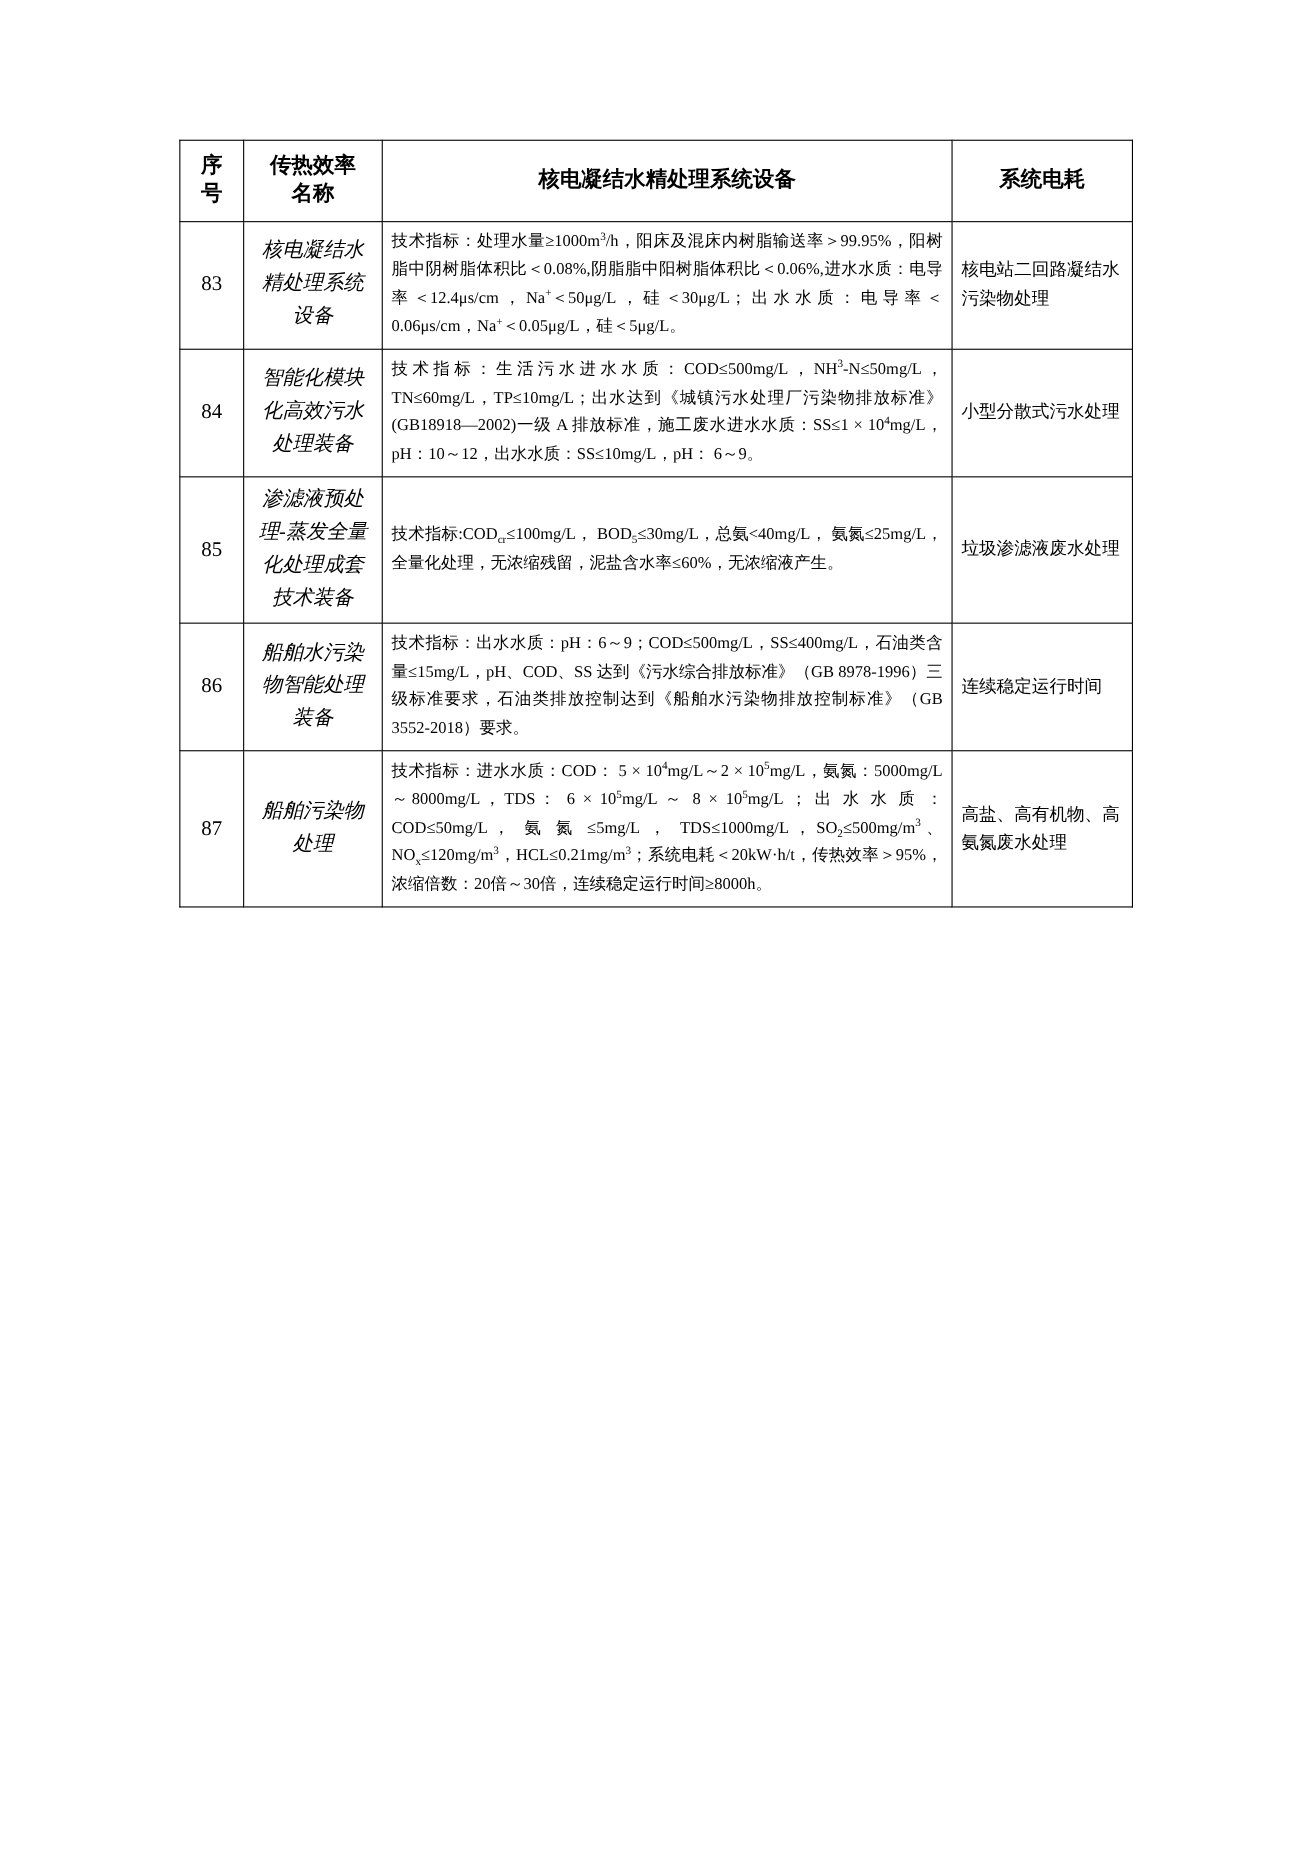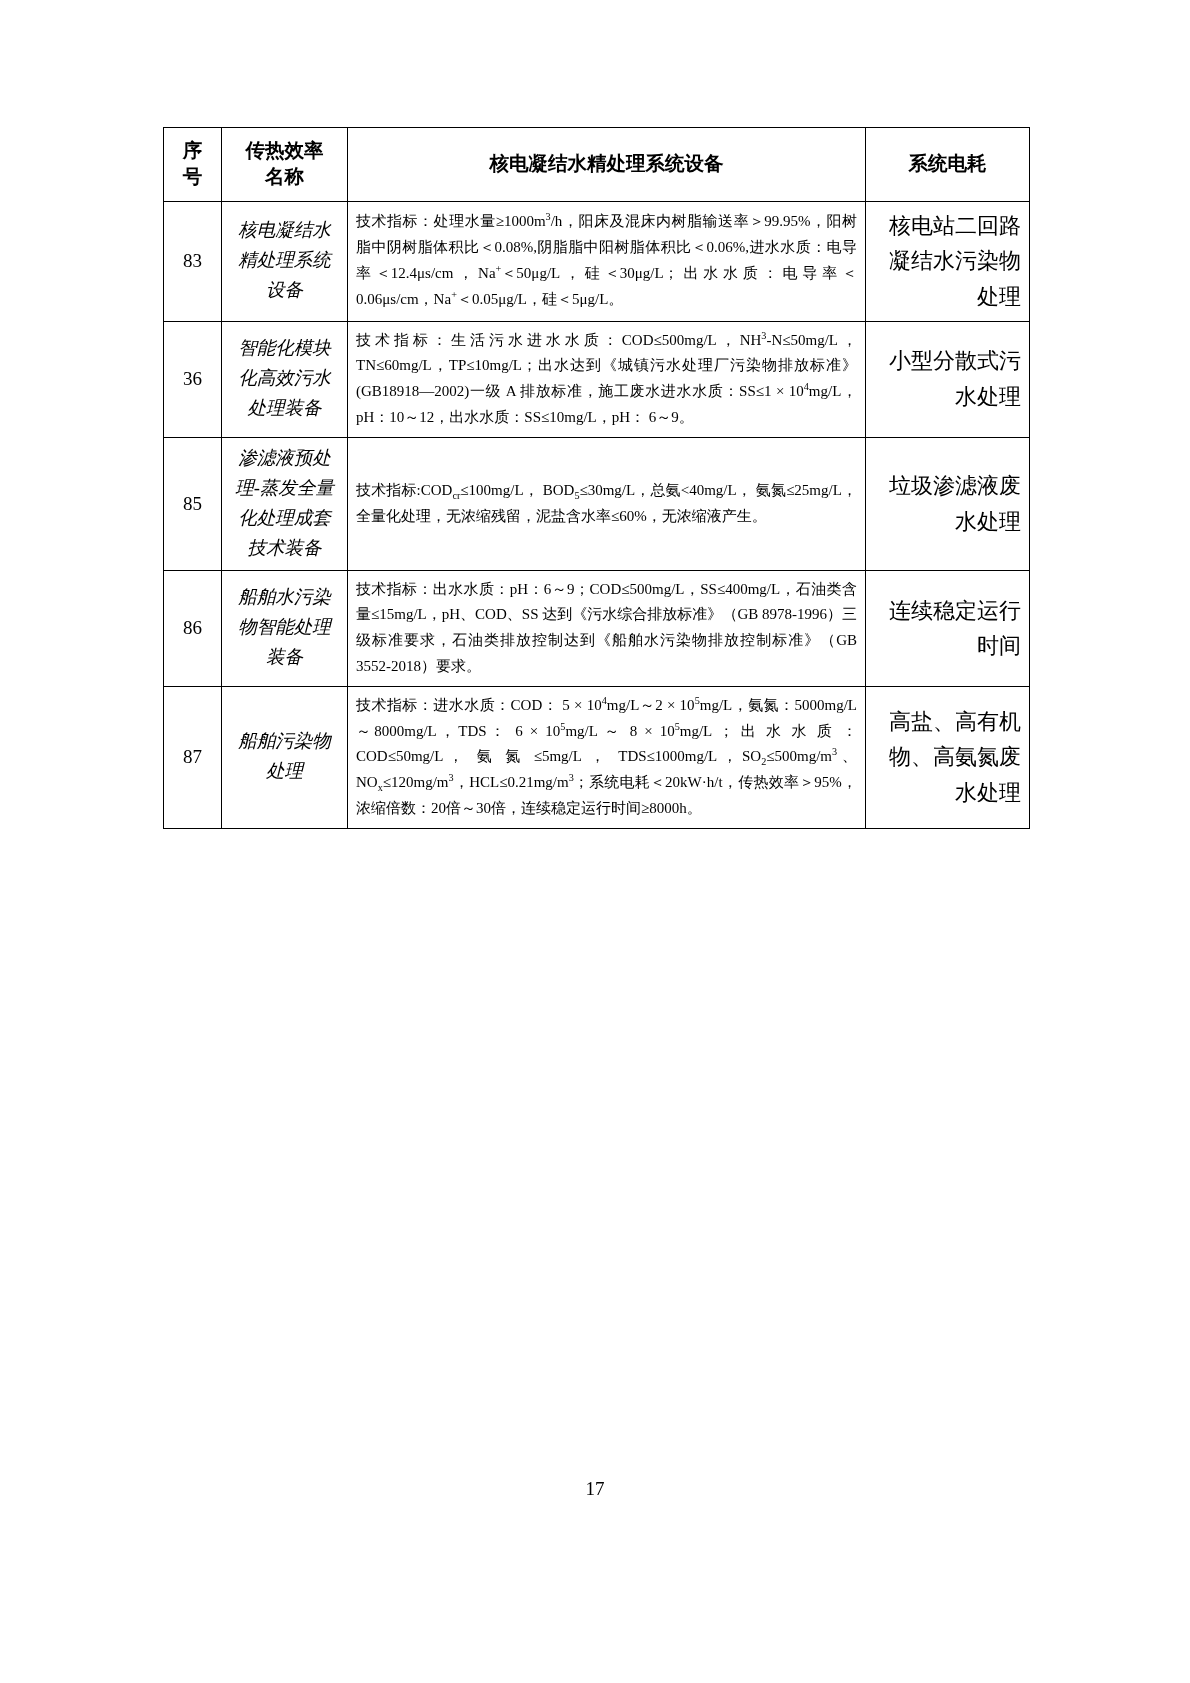--- a/index.html
+++ b/index.html
@@ -60,22 +60,22 @@
     font-style: italic;
   }
   .cell-tech {
     text-align: justify;
     text-justify: inter-ideograph;
     font-size: 15px;
     line-height: 1.72;
     padding: 10px 10px 10px 10px;
   }
   .cell-scope {
-    text-align: right;
-    font-size: 22px;
+    text-align: left;
+    font-size: 16px;
     line-height: 1.62;
   }
   sub, sup {
     font-size: 0.68em;
     line-height: 0;
   }
   .page-number {
     position: absolute;
     left: 0;
     top: 1478px;
@@ -112,21 +112,21 @@
       </tr>
 
       <tr>
         <td class="cell-no">83</td>
         <td class="cell-name">核电凝结水精处理系统设备</td>
         <td class="cell-tech">技术指标：处理水量≥1000m<sup>3</sup>/h，阳床及混床内树脂输送率＞99.95%，阳树脂中阴树脂体积比＜0.08%,阴脂脂中阳树脂体积比＜0.06%,进水水质：电导率＜12.4μs/cm，Na<sup>+</sup>＜50μg/L，硅＜30μg/L；出水水质：电导率＜0.06μs/cm，Na<sup>+</sup>＜0.05μg/L，硅＜5μg/L。</td>
         <td class="cell-scope">核电站二回路凝结水污染物处理</td>
       </tr>
 
       <tr>
-        <td class="cell-no">36</td>
+        <td class="cell-no">84</td>
         <td class="cell-name">智能化模块化高效污水处理装备</td>
         <td class="cell-tech">技术指标：生活污水进水水质：COD≤500mg/L，NH<sup>3</sup>-N≤50mg/L，TN≤60mg/L，TP≤10mg/L；出水达到《城镇污水处理厂污染物排放标准》(GB18918—2002)一级 A 排放标准，施工废水进水水质：SS≤1 × 10<sup>4</sup>mg/L，pH：10～12，出水水质：SS≤10mg/L，pH： 6～9。</td>
         <td class="cell-scope">小型分散式污水处理</td>
       </tr>
 
       <tr>
         <td class="cell-no">85</td>
         <td class="cell-name">渗滤液预处理-蒸发全量化处理成套技术装备</td>
         <td class="cell-tech">技术指标:COD<sub>cr</sub>≤100mg/L， BOD<sub>5</sub>≤30mg/L，总氨&lt;40mg/L， 氨氮≤25mg/L，全量化处理，无浓缩残留，泥盐含水率≤60%，无浓缩液产生。</td>
         <td class="cell-scope">垃圾渗滤液废水处理</td>
@@ -141,15 +141,14 @@
 
       <tr>
         <td class="cell-no">87</td>
         <td class="cell-name">船舶污染物处理</td>
         <td class="cell-tech">技术指标：进水水质：COD： 5 × 10<sup>4</sup>mg/L～2 × 10<sup>5</sup>mg/L，氨氮：5000mg/L～8000mg/L，TDS： 6 × 10<sup>5</sup>mg/L ～ 8 × 10<sup>5</sup>mg/L ； 出 水 水 质 ： COD≤50mg/L， 氨 氮 ≤5mg/L ， TDS≤1000mg/L，SO<sub>2</sub>≤500mg/m<sup>3</sup>、NO<sub>x</sub>≤120mg/m<sup>3</sup>，HCL≤0.21mg/m<sup>3</sup>；系统电耗＜20kW·h/t，传热效率＞95%，浓缩倍数：20倍～30倍，连续稳定运行时间≥8000h。</td>
         <td class="cell-scope">高盐、高有机物、高氨氮废水处理</td>
       </tr>
     </tbody>
   </table>
 
-  <div class="page-number">17</div>
 
 </div>
 
 </body></html>

